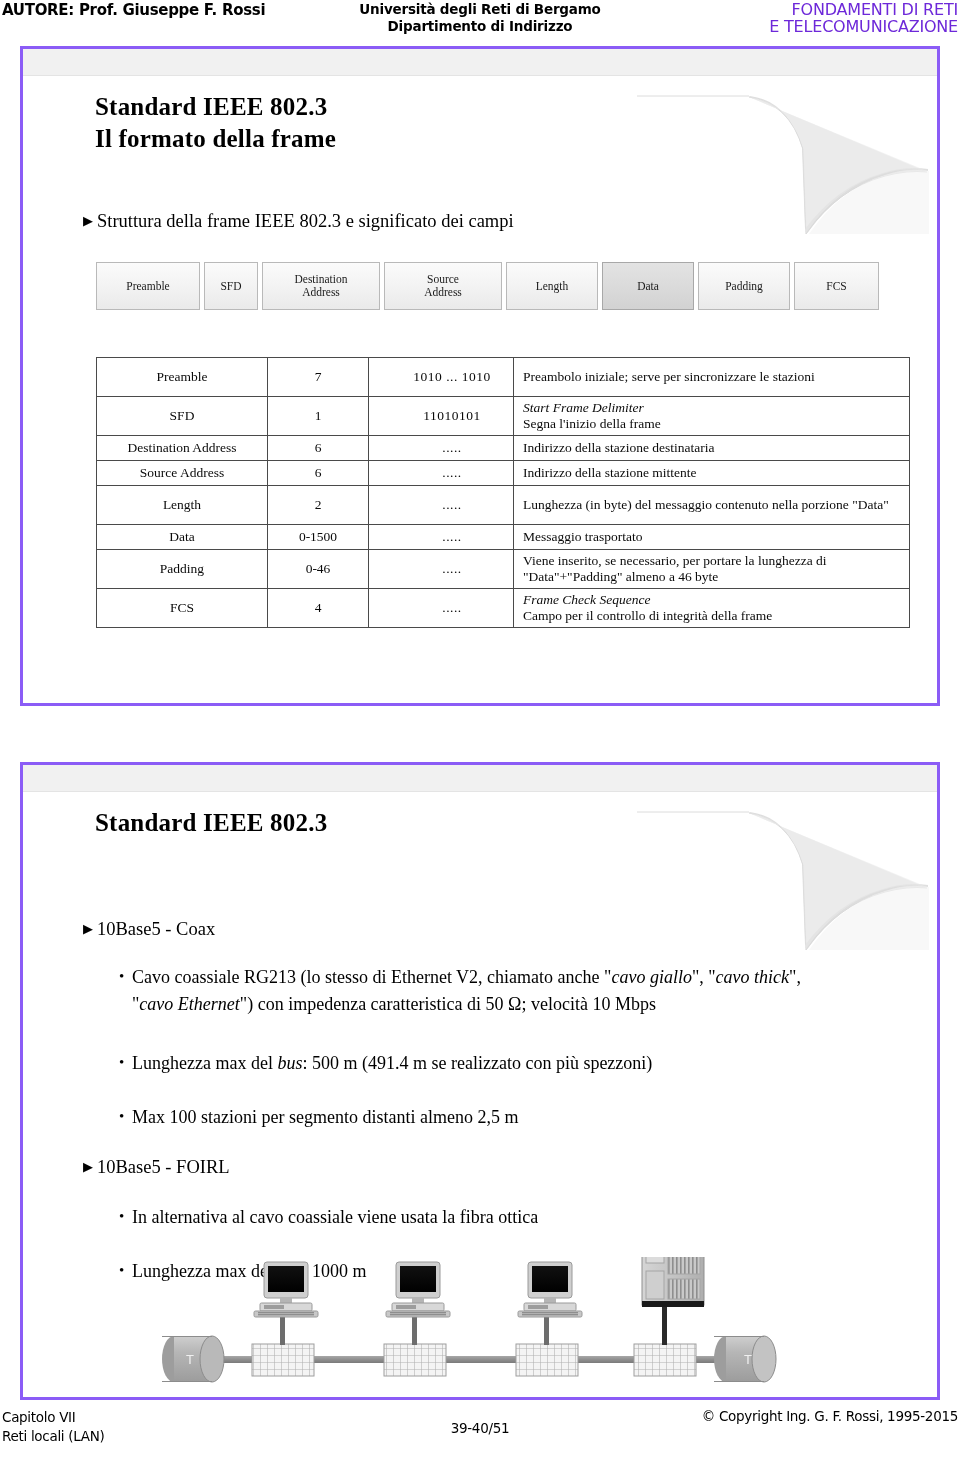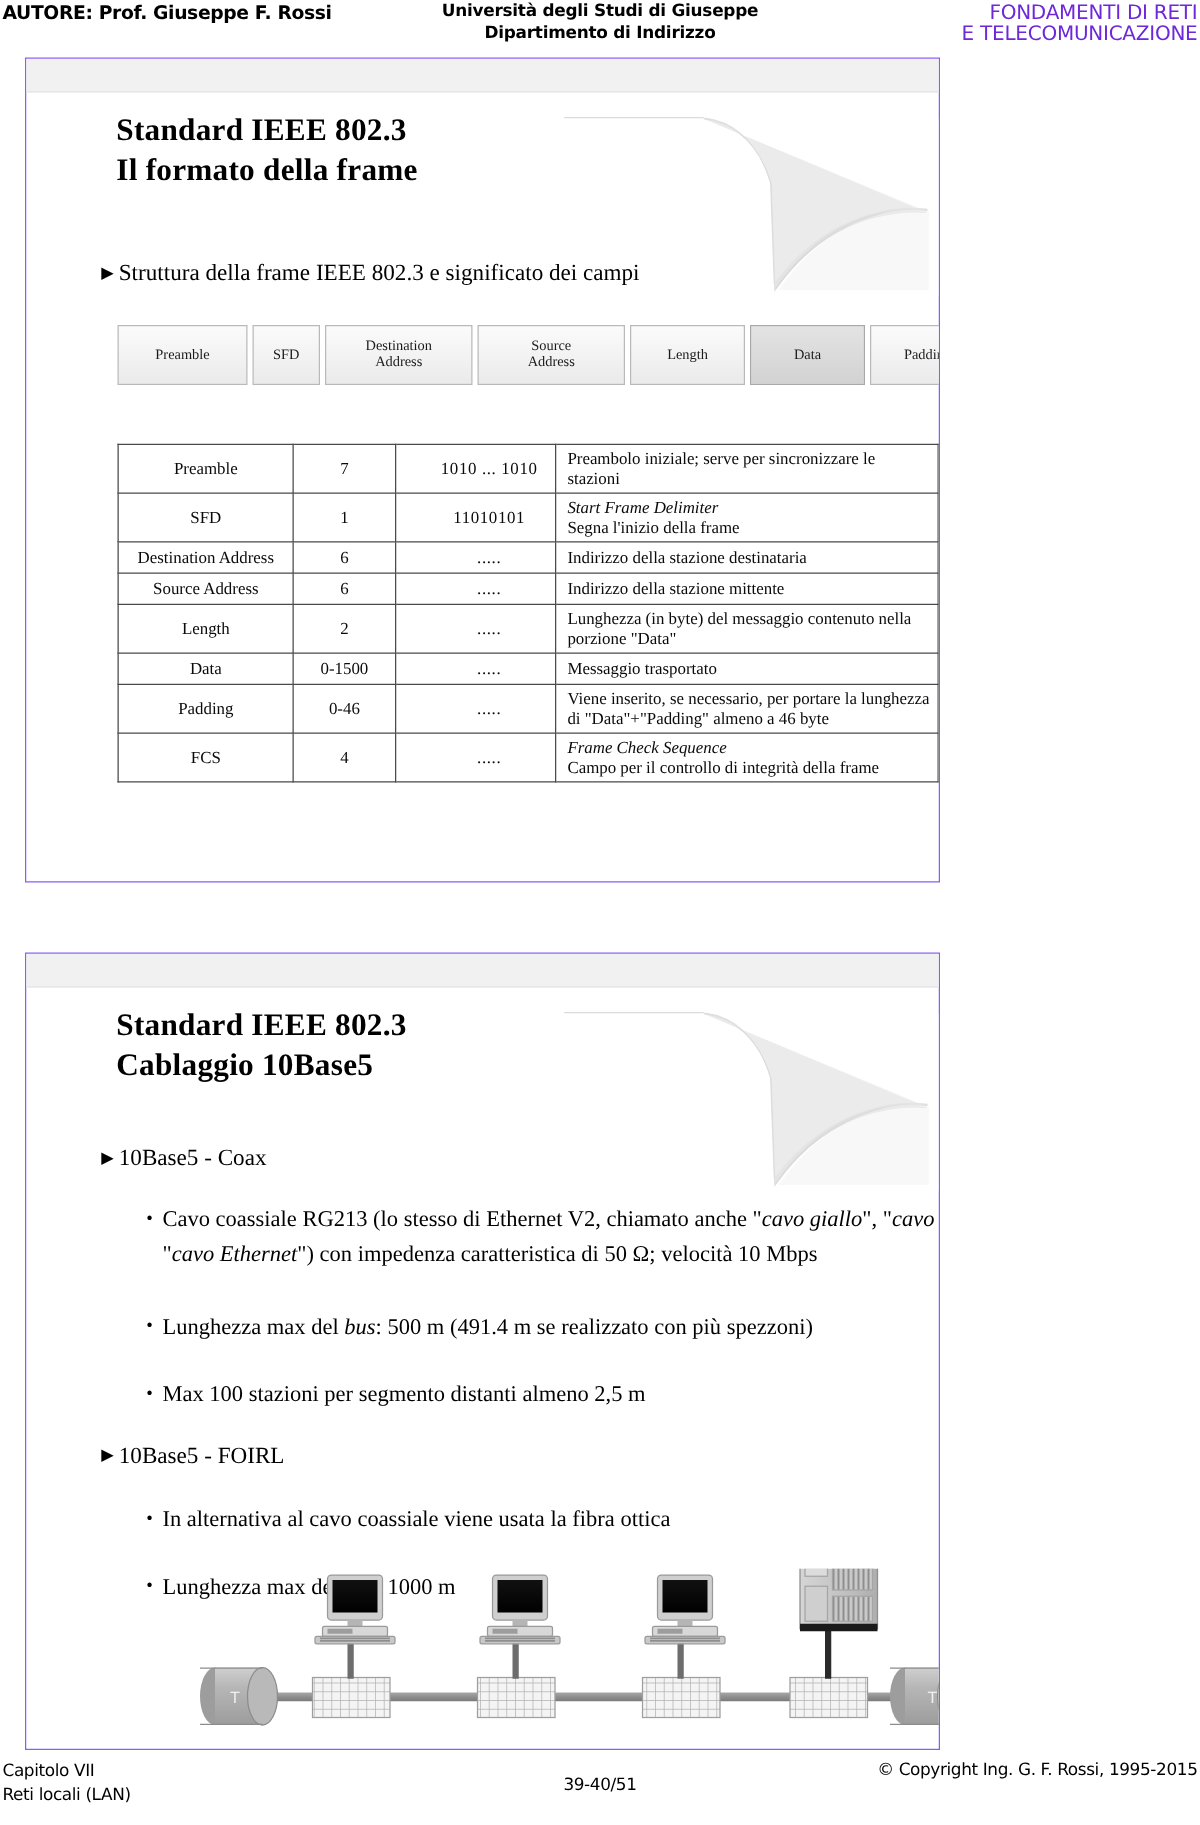--- a/index.html
+++ b/index.html
@@ -29,23 +29,23 @@
   }
   .hdr-right{
     position:absolute;right:2px;top:1px;
     text-align:right;font-size:16px;font-weight:normal;
     line-height:17px;letter-spacing:-0.2px;color:#6d28d9;
   }
 
   
   .slide{
     position:absolute;
-    left:20px;width:732px;
+    left:20px;width:920px;
     background:#ffffff;
-    border:1px solid #8b5cf6;
+    border:3px solid #8b5cf6;
     box-sizing:border-box;
     overflow:hidden;
   }
   .slide-topstrip{
     position:absolute;left:0;top:0;width:100%;height:26px;
     background:#f1f1f1;border-bottom:1px solid #e4e4e4;
   }
   
   .curl{
     position:absolute;top:0;right:0;width:300px;height:190px;
@@ -134,21 +134,21 @@
   .ft-left{position:absolute;left:2px;top:0;line-height:19px;}
   .ft-center{position:absolute;left:0;top:12px;width:960px;text-align:center;}
   .ft-right{position:absolute;right:2px;top:0;text-align:right;white-space:nowrap;}
 </style>
 </head>
 <body>
 
 <div class="page-header">
   <div class="hdr-author">AUTORE: Prof. Giuseppe F. Rossi</div>
   <div class="hdr-center">
-    <div>Università degli Studi di Giuseppe</div>
+    <div>Università degli Reti di Bergamo</div>
     <div>Dipartimento di Indirizzo</div>
   </div>
   <div class="hdr-right">
     <div>FONDAMENTI DI RETI</div>
     <div>E TELECOMUNICAZIONE</div>
   </div>
 </div>
 
 <div class="slide" id="slide1">
   <div class="slide-topstrip"></div>
@@ -266,21 +266,20 @@
       <path d="M112,48 Q152,54 166,100 L169,185 Q200,140 248,127 Q270,121 290,123" fill="#eeeeee" stroke="#dcdcdc" stroke-width="1"></path>
       <path d="M112,48 Q152,54 166,100 L169,185 L171,183 Q203,139 249,126 Q271,120 291,122 L291,120 Q268,117 246,124 Q200,137 168,180 L165,99 Q151,52 113,47 Z" fill="#d9d9d9" opacity="0.85"></path>
       <path d="M290,122 Q268,118 246,125 Q200,138 169,184 L166,99 Q152,53 112,48 Z" fill="#e9e9e9" opacity="0.6"></path>
       <path d="M292,46 L292,122 Q270,118 248,126 Q204,139 172,185 L292,185 Z" fill="#f2f2f2" opacity="0.55"></path>
       <line x1="0" y1="47" x2="112" y2="47" stroke="#dcdcdc" stroke-width="1"></line>
     </svg>
   </div>
 
   <div class="slide-title" style="left:72px;top:42px;">
     <div>Standard IEEE 802.3</div>
-    <div>Cablaggio 10Base5</div>
   </div>
 
   <div class="bullet-l1" style="left:60px;top:152px;">
     <span class="tri">▶</span><span>10Base5 - Coax</span>
   </div>
 
   <div class="bullet-l2" style="left:96px;top:200px;width:810px;">
     <span class="dot">•</span><span>Cavo coassiale RG213 (lo stesso di Ethernet V2, chiamato anche "</span><i>cavo giallo</i><span>", "</span><i>cavo thick</i><span>",</span>
     <div style="margin-left:13px;margin-top:1px;">
       <span>"</span><i>cavo Ethernet</i><span>") con impedenza caratteristica di 50 Ω; velocità 10 Mbps</span>

